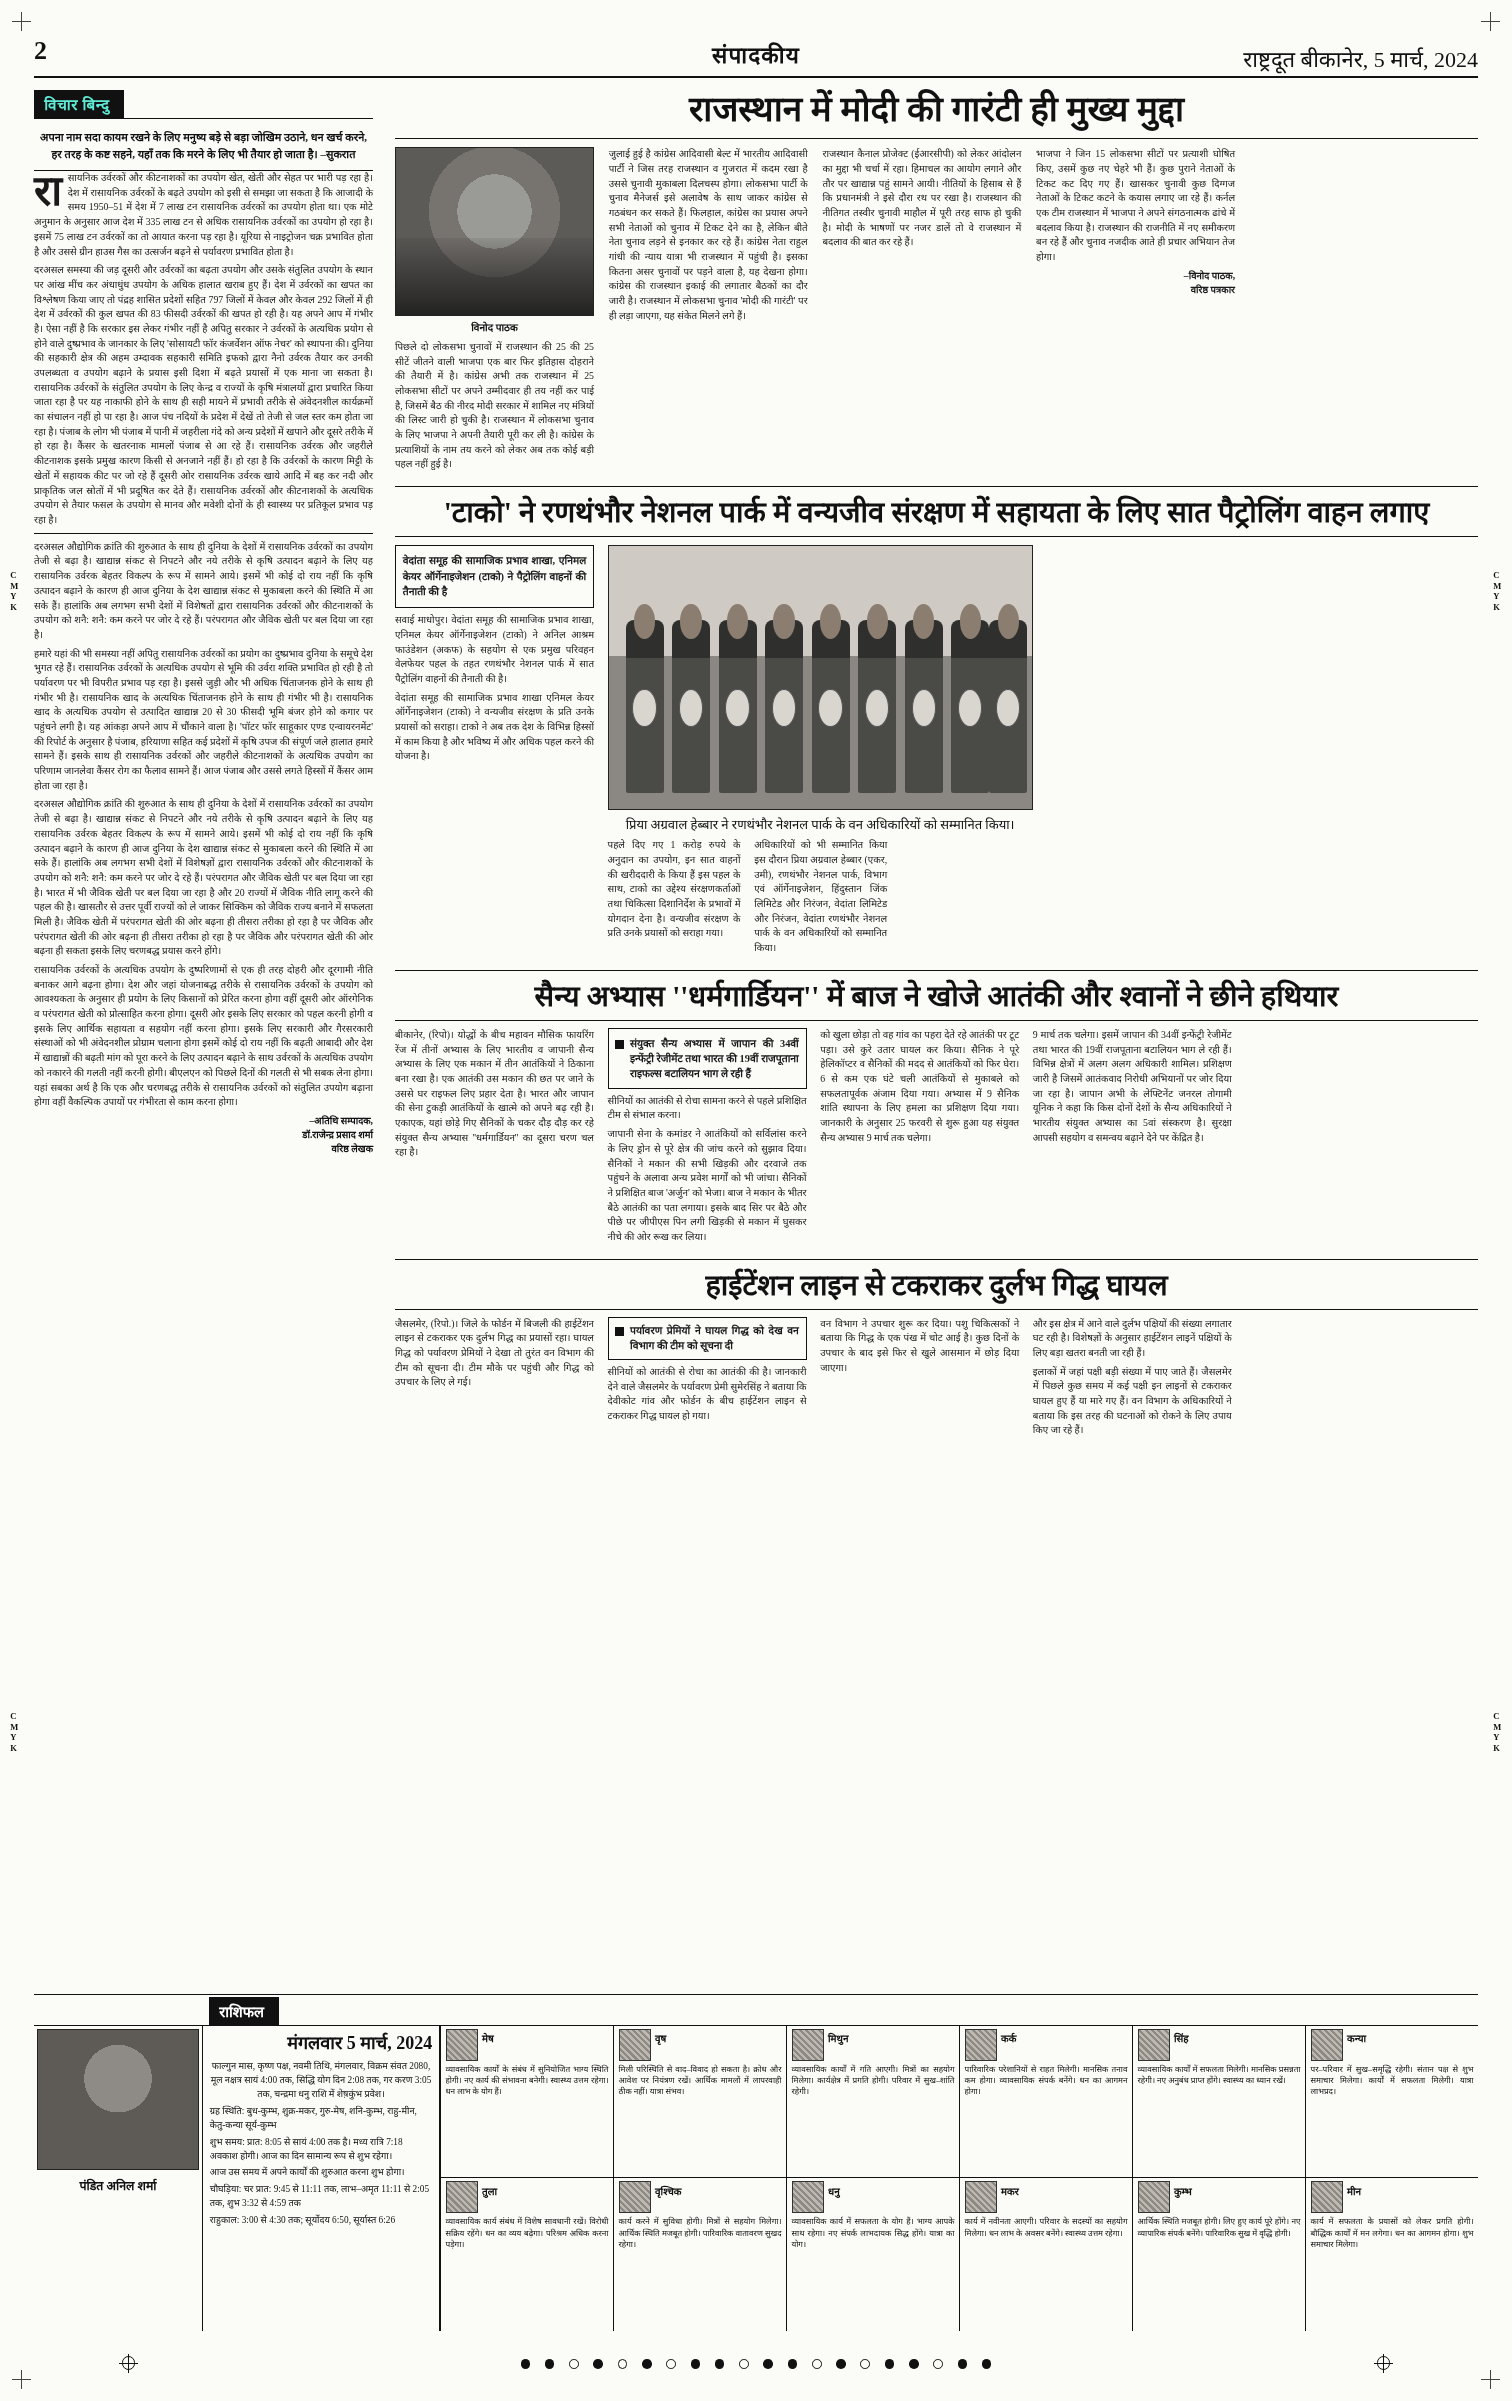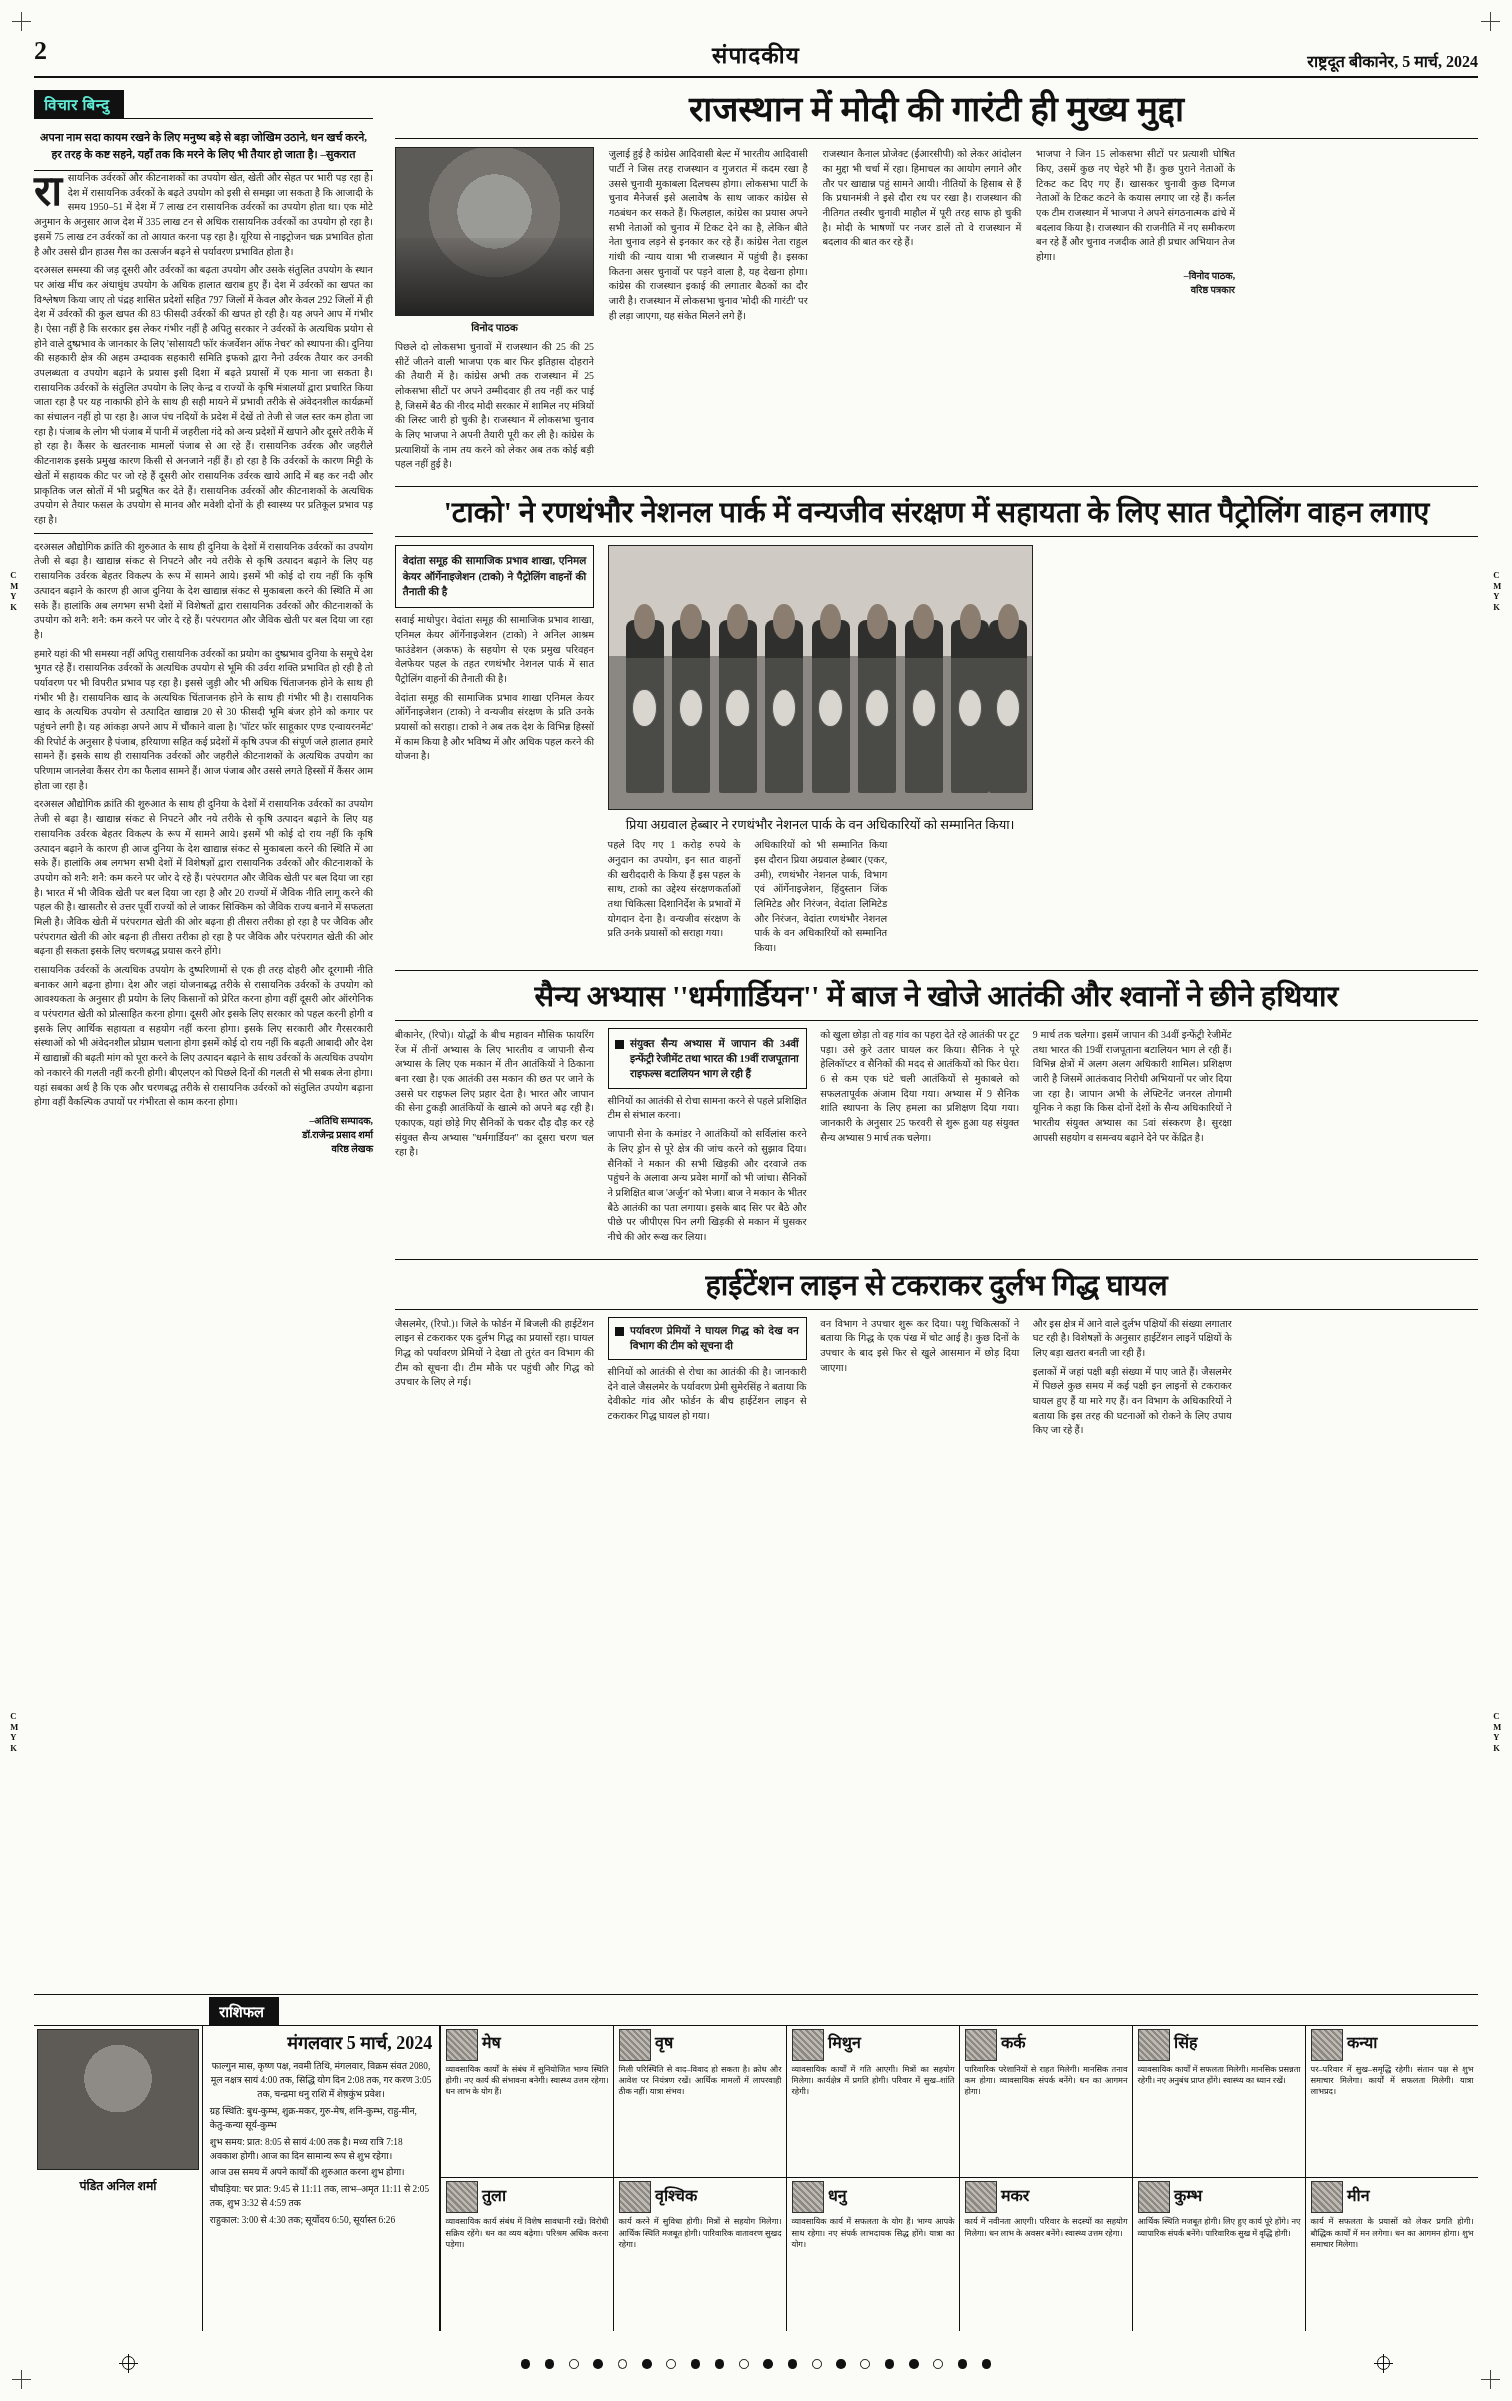--- a/index.html
+++ b/index.html
@@ -22,21 +22,21 @@
   }
   .pageno {
     position:absolute; left:0; top:2.3px; font-size:26px; font-weight:bold;
     font-family:"Liberation Serif", serif;
   }
   .mast-center {
     position:absolute; left:0; right:0; top:4.5px; text-align:center;
     font-size:22.6px; font-weight:bold; letter-spacing:1.1px;
   }
   .mast-right {
-    position:absolute; right:0; top:16px; font-size:16px; font-weight:bold;
+    position:absolute; right:0; top:9px; font-size:22px; font-weight:normal;
   }
 
   
   .col-text {
     font-size:9.8px; line-height:1.5; text-align:justify;
     font-family:"Liberation Serif", serif; color:#1a1a1a;
   }
   .col-text p { margin:0 0 4px 0; }
 
   
@@ -148,21 +148,21 @@
   .panch { width:237px; border-right:1.1px solid #111; padding:4.5px 6.8px; font-size:9.3px; line-height:1.5; }
   .panch .pdate { text-align:right; font-size:18px; font-weight:bold; margin-bottom:3.4px; }
   .signs { flex:1; display:grid; grid-template-columns:repeat(6,1fr); grid-template-rows:1fr 1fr; }
   .sign { border-left:1.1px solid #111; border-bottom:1.1px solid #111; padding:3.4px 4.5px; display:flex; flex-direction:column; }
   .sign:nth-child(n+7) { border-bottom:none; }
   .sign-top { display:flex; gap:4.5px; align-items:flex-start; }
   .sign-ic {
     width:32px; height:32px; flex:0 0 32px; border:0.6px solid #333;
     background:repeating-linear-gradient(45deg,#bdb9b2 0 2.3px,#8d8983 2.3px 4.5px);
   }
-  .sign-nm { font-size:16px; font-weight:bold; padding-top:2.3px; }
+  .sign-nm { font-size:10px; font-weight:bold; padding-top:2.3px; }
   .sign-tx { font-size:8.2px; line-height:1.38; text-align:justify; padding-top:2.8px; }
 
   
   .footbar { position:absolute; left:34px; right:34px; bottom:26px; height:22.6px; }
   .dots { display:flex; gap:14.7px; justify-content:center; align-items:center; height:22.6px; }
   .dot { width:9.6px; height:9.6px; border-radius:50%; background:#111; }
   .dot.open { background:transparent; border:1.1px solid #111; }
   .cross { position:absolute; width:19px; height:19px; }
   .cross:before, .cross:after { content:""; position:absolute; background:#111; }
   .cross:before { left:9px; top:0; width:1.1px; height:19px; }

